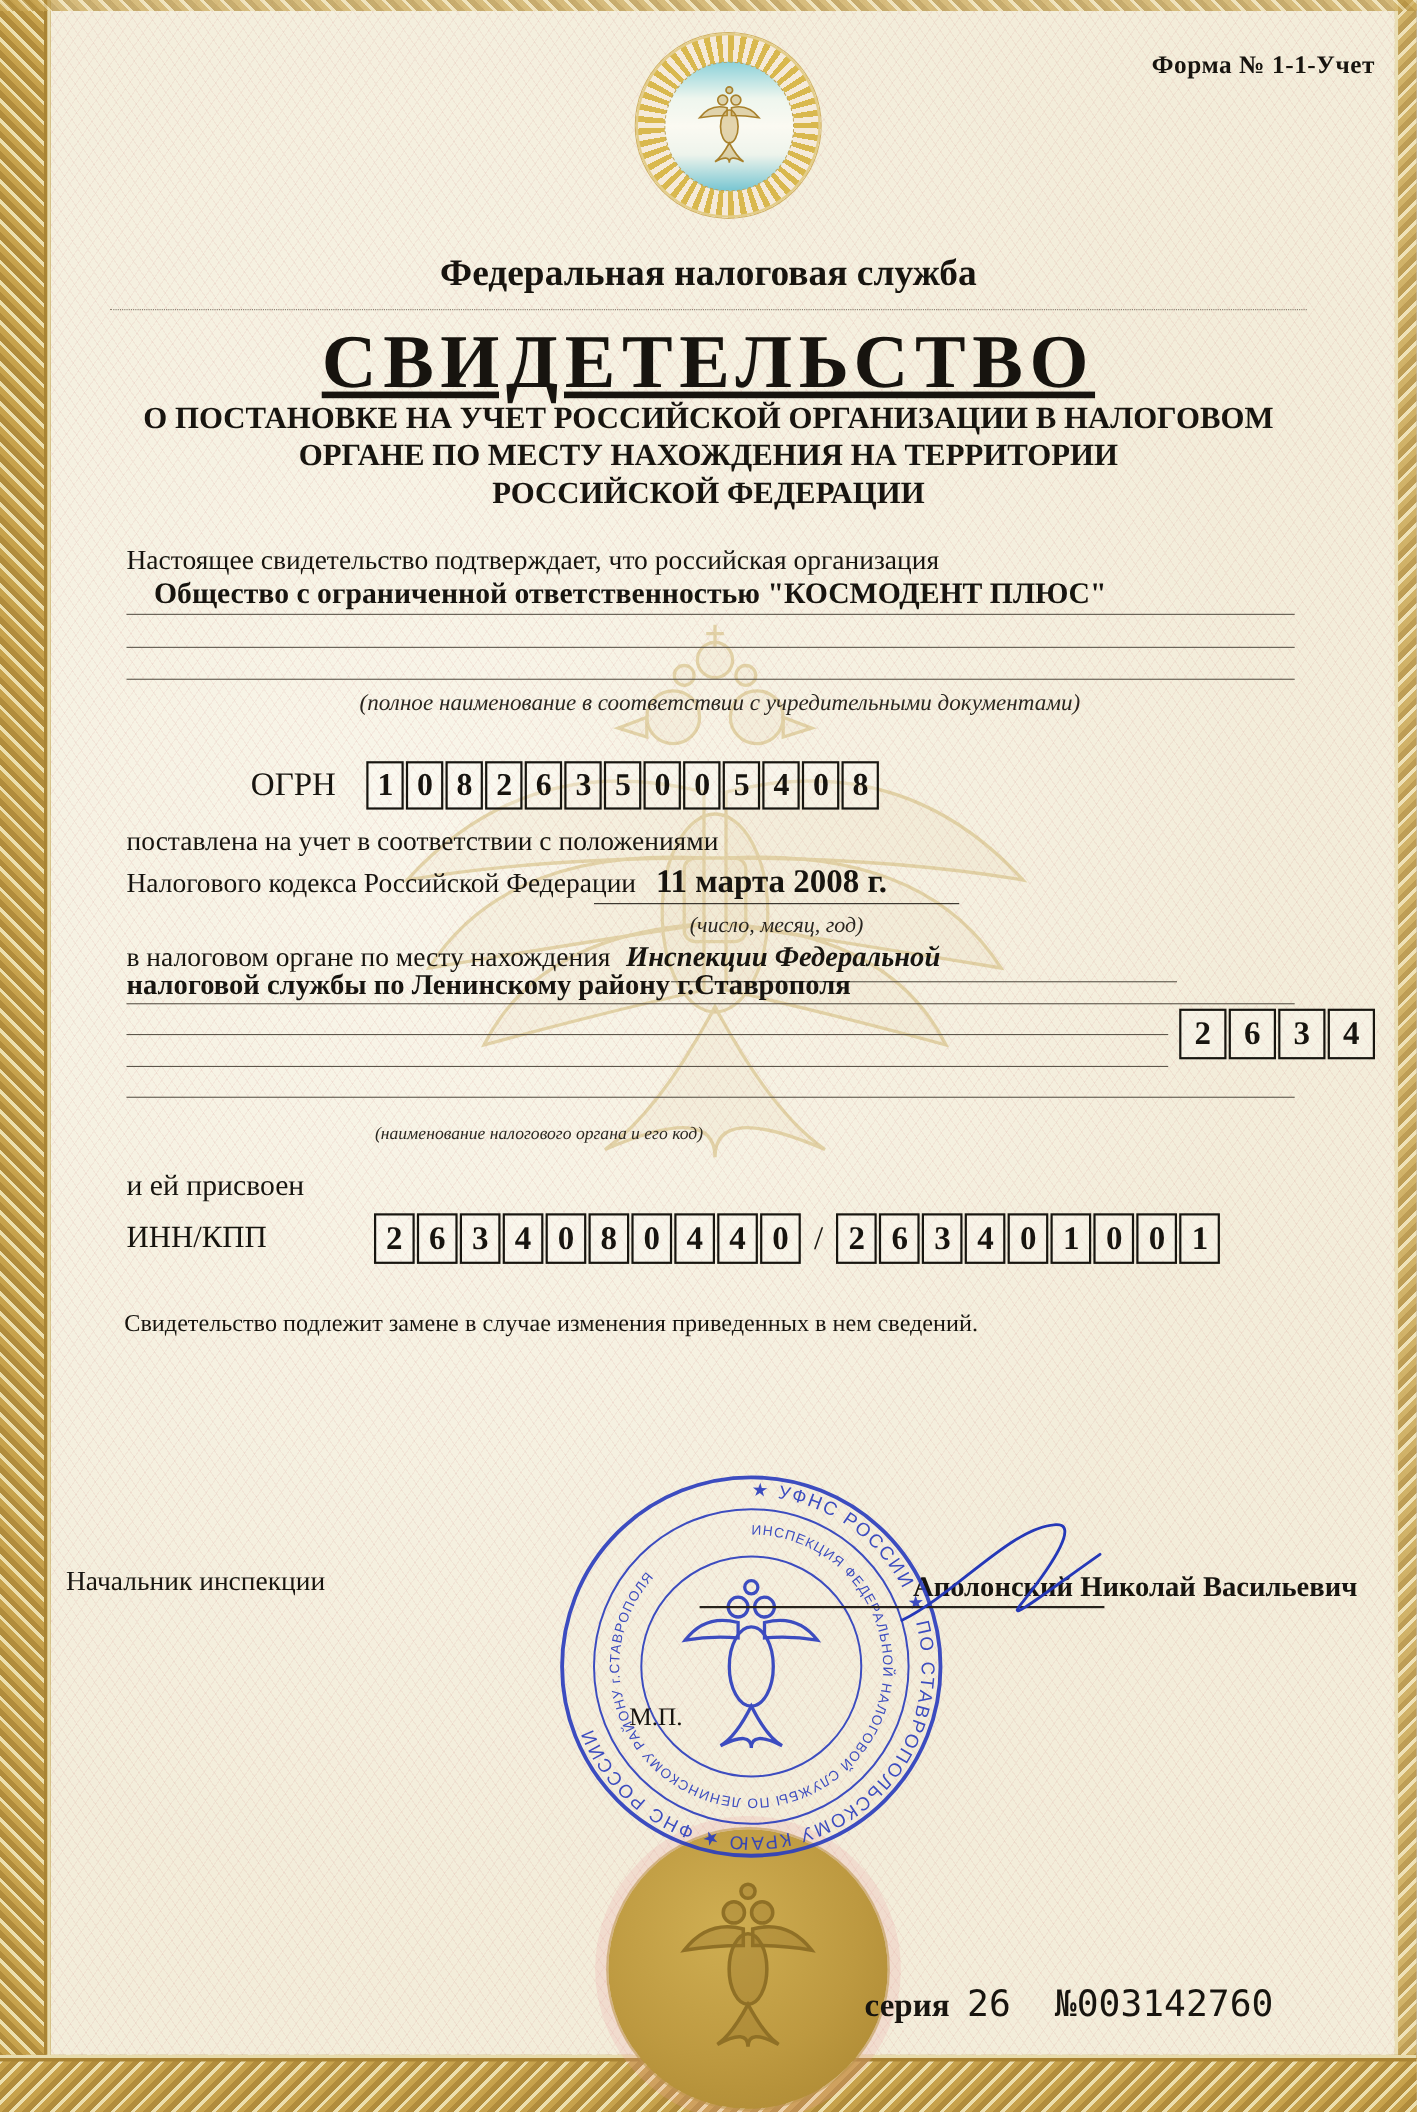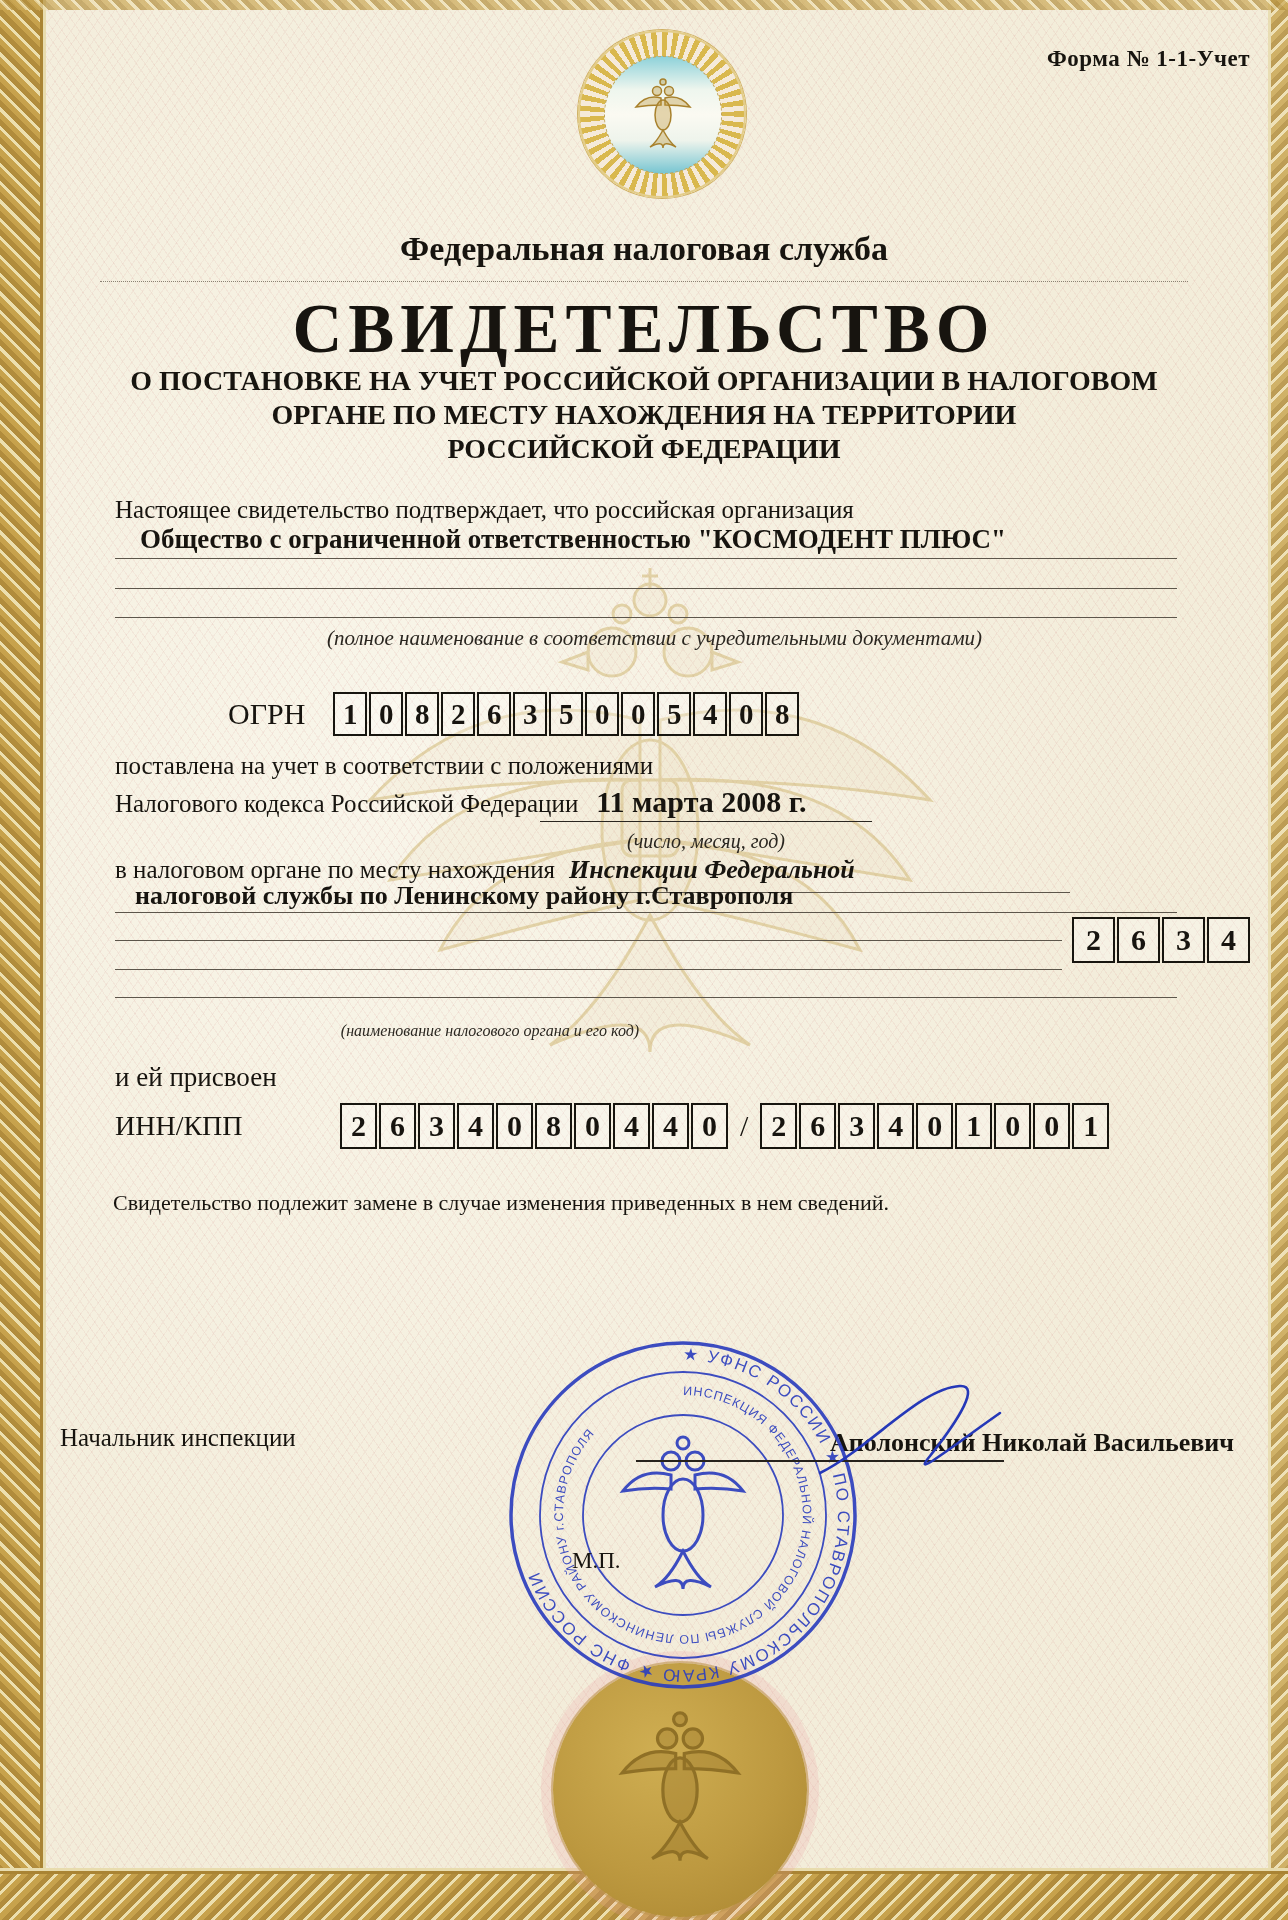--- a/index.html
+++ b/index.html
@@ -34,21 +34,21 @@
   
   .form-label{position:absolute;top:46px;right:38px;font-size:23px;font-weight:600;letter-spacing:.5px;}
   .emblem{position:absolute;left:578px;top:30px;width:168px;height:168px;border-radius:50%;
     background:repeating-conic-gradient(#d9b84e 0deg 4deg,#f5ead9 4deg 8deg);
     box-shadow:0 0 0 1px #cfb064, inset 0 0 0 2px #e3cd8a;z-index:2;}
   .emblem-inner{position:absolute;left:26px;top:26px;width:116px;height:116px;border-radius:50%;
     background:linear-gradient(180deg,#8fd2da 0%,#eef6ee 28%,#fbfaf2 50%,#eef4ec 72%,#79c6d2 100%);
     border:1px dashed #bfa35c;display:flex;align-items:center;justify-content:center;}
   .agency{position:absolute;top:230px;left:0;right:0;text-align:center;font-size:34px;font-weight:bold;}
   .agency-rule{position:absolute;top:281px;left:100px;width:1088px;border-top:1px dotted #8b8273;}
-  .doc-title{position:absolute;top:290px;left:0;right:0;text-align:center;font-size:69px;font-weight:bold;letter-spacing:6px;}
+  .doc-title{position:absolute;top:290px;left:0;right:0;text-align:center;font-size:69px;font-weight:bold;letter-spacing:6px;text-decoration:underline;}
   .subtitle{position:absolute;top:364px;left:0;right:0;text-align:center;font-size:28px;font-weight:bold;line-height:34px;}
   
   .t{position:absolute;font-size:25px;}
   .intro{top:496px;left:115px;}
   .org-name{top:524px;left:140px;font-size:27px;font-weight:bold;}
   .rule{position:absolute;border-top:1px solid #5d564b;height:0;}
   .r1{top:558px;left:115px;width:1062px;}
   .r2{top:588px;left:115px;width:1062px;}
   .r3{top:617px;left:115px;width:1062px;}
   .caption{position:absolute;font-style:italic;font-size:21px;color:#2a2620;}
@@ -59,21 +59,21 @@
   .ogrn-row{top:692px;left:228px;}
   .ogrn-label{font-size:30px;margin-right:28px;}
   .reg1{top:752px;left:115px;}
   .reg2{top:785px;left:115px;}
   .date{font-weight:bold;margin-left:18px;font-size:30px;}
   .date-rule{top:821px;left:540px;width:332px;border-top:1.5px solid #2a2620;}
   .date-caption{top:830px;left:540px;width:332px;text-align:center;font-size:20px;}
   .auth1{top:855px;left:115px;}
   .auth-bold{font-weight:bold;font-size:26px;margin-left:14px;font-style:italic;}
   .auth-rule1{top:892px;left:610px;width:460px;}
-  .auth2{top:881px;left:115px;font-size:26px;font-weight:bold;margin-left:20px;}
+  .auth2{top:881px;left:115px;font-size:26px;font-weight:bold;}
   .r-a{top:912px;left:115px;width:1062px;}
   .r-b{top:940px;left:115px;width:947px;}
   .r-c{top:969px;left:115px;width:947px;}
   .r-d{top:997px;left:115px;width:1062px;}
   .code-row{top:917px;left:1072px;}
   .cell.code{width:39px;height:42px;line-height:42px;font-size:30px;}
   .auth-caption{top:1022px;left:240px;width:500px;text-align:center;font-size:16px;}
   .assigned{top:1062px;left:115px;font-size:27px;}
   .innkpp-row{top:1103px;left:115px;}
   .innkpp-label{font-size:28px;width:225px;}
@@ -276,14 +276,19 @@
           <path d="M74,44 Q104,36 124,62 Q100,58 74,58 Z"></path>
         <ellipse cx="70" cy="78" rx="16" ry="30"></ellipse>
         <circle cx="58" cy="30" r="9"></circle>
           <circle cx="82" cy="30" r="9"></circle>
         <path d="M70,108 Q56,134 44,142 Q70,128 70,144 Q70,128 96,142 Q84,134 70,108 Z"></path>
         <circle cx="70" cy="12" r="6"></circle>
       </g>
     </svg>
   </div>
 
+  <div class="footer-series">
+    <span class="series-label">серия</span>
+    <span class="series-value">26</span>
+    <span class="series-number">№003142760</span>
+  </div>
 
 </div>
 
 </body></html>

